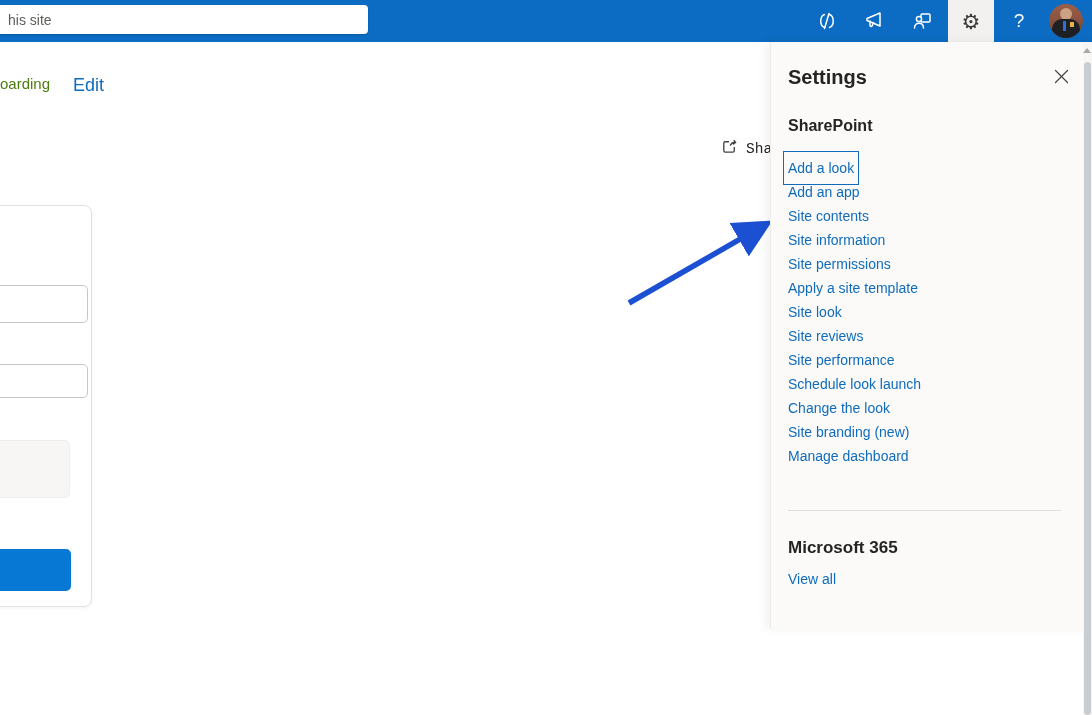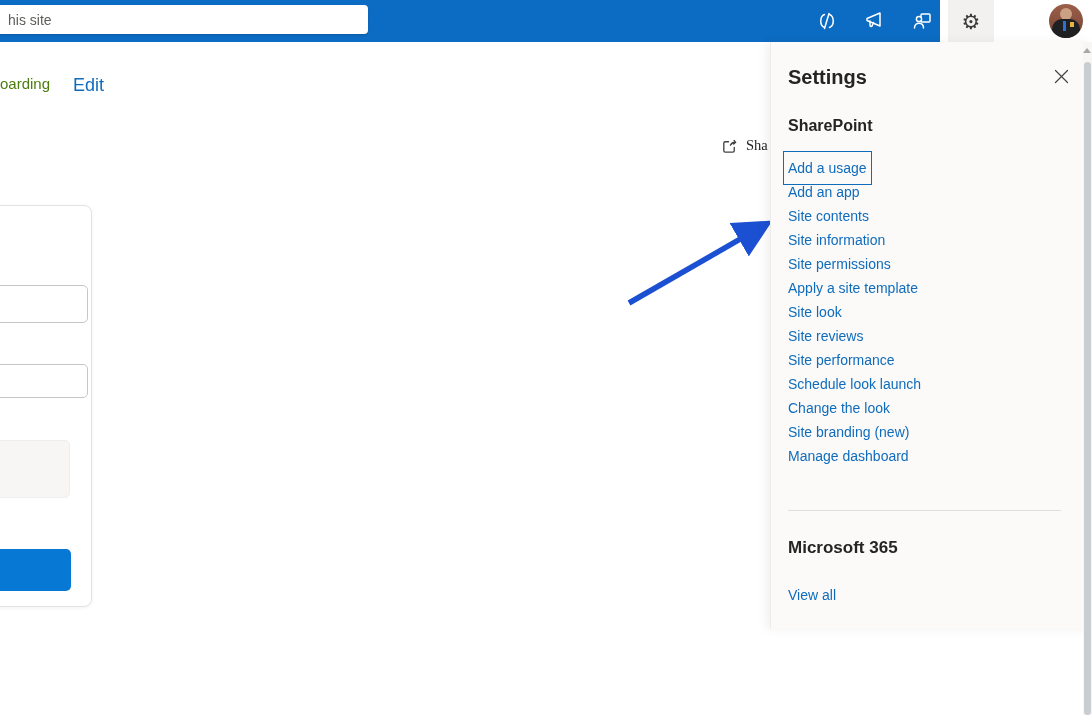--- a/index.html
+++ b/index.html
@@ -6,21 +6,21 @@
   html, body { width: 1092px; height: 715px; overflow: hidden; }
   body {
     font-family: "Liberation Sans", sans-serif;
     background: #ffffff;
     position: relative;
     color: #242424;
   }
 
   
   .topbar {
-    position: absolute; left: 0; top: 0; width: 940px; height: 42px;
+    position: absolute; left: 0; top: 0; width: 1092px; height: 42px;
     background: #0c6bc2;
   }
   .search-box {
     position: absolute; left: -24px; top: 5px; width: 392px; height: 29px;
     background: #ffffff; border-radius: 4px;
     box-shadow: 0 1px 2px rgba(0,0,0,0.15);
     display: flex; align-items: center; padding-left: 32px;
     font-size: 14px; color: #5f5d5b;
   }
   .bar-btn {
@@ -56,23 +56,23 @@
 
   
   .page-partial-heading {
     position: absolute; left: 0px; top: 75px; font-size: 15px; color: #4d7c0f;
   }
   .edit-link {
     position: absolute; left: 73px; top: 75px; font-size: 18px;
     color: #0f6cbd; text-decoration: none; cursor: pointer;
   }
   .share-btn {
-    position: absolute; left: 720px; top: 137px; display: flex; 
+    position: absolute; left: 720px; top: 137px; display: flex; align-items: center;
     gap: 7px; background: none; border: none; cursor: pointer;
-    font-size: 14.5px; color: #242424; font-family: Liberation Serif, serif;
+    font-size: 14.5px; color: #242424; font-family: Liberation Mono, monospace;
   }
   .content-card {
     position: absolute; left: -30px; top: 205px; width: 122px; height: 402px;
     background: #ffffff; border: 1px solid #e3e2e0; border-radius: 8px;
     box-shadow: 0 1px 4px rgba(0,0,0,0.05);
   }
   .field-input {
     position: absolute; background: #ffffff; border: 1px solid #c6c6c6;
     border-radius: 5px;
   }
@@ -117,21 +117,21 @@
     cursor: pointer; align-self: flex-start;
   }
   .links-col a.focused { outline: 1px solid #0f6cbd; outline-offset: 4px; }
   .panel-divider {
     position: absolute; left: 17px; top: 468px; width: 273px; height: 1px;
     background: #e1dfdd;
   }
   .m365-heading { top: 496px; font-size: 17px; }
   .viewall-link {
     position: absolute; left: 17px; top: 529px; font-size: 14px;
-    color: #0f6cbd; text-decoration: none; cursor: pointer; margin-top: 16px;
+    color: #0f6cbd; text-decoration: none; cursor: pointer;
   }
 
   
   .scrollbar-track {
     position: absolute; right: 0; top: 0; width: 9px; height: 673px;
     background: #f7f6f4;
   }
   .scroll-up-arrow {
     position: absolute; right: 1px; top: 6px;
     width: 0; height: 0; cursor: pointer;
@@ -232,21 +232,21 @@
       <svg width="15" height="15" viewBox="0 0 15 15" stroke="#424242" stroke-width="1.2" stroke-linecap="round">
         <line x1="1.5" y1="1.5" x2="13.5" y2="13.5"></line>
         <line x1="13.5" y1="1.5" x2="1.5" y2="13.5"></line>
       </svg>
     </span>
   </button>
 
   <h3 class="section-heading sp-heading">SharePoint</h3>
 
   <nav class="links-col">
-    <a class="focused">Add a usage</a>
+    <a class="focused">Add a look</a>
     <a>Add an app</a>
     <a>Site contents</a>
     <a>Site information</a>
     <a>Site permissions</a>
     <a>Apply a site template</a>
     <a>Site look</a>
     <a>Site reviews</a>
     <a>Site performance</a>
     <a>Schedule look launch</a>
     <a>Change the look</a>

